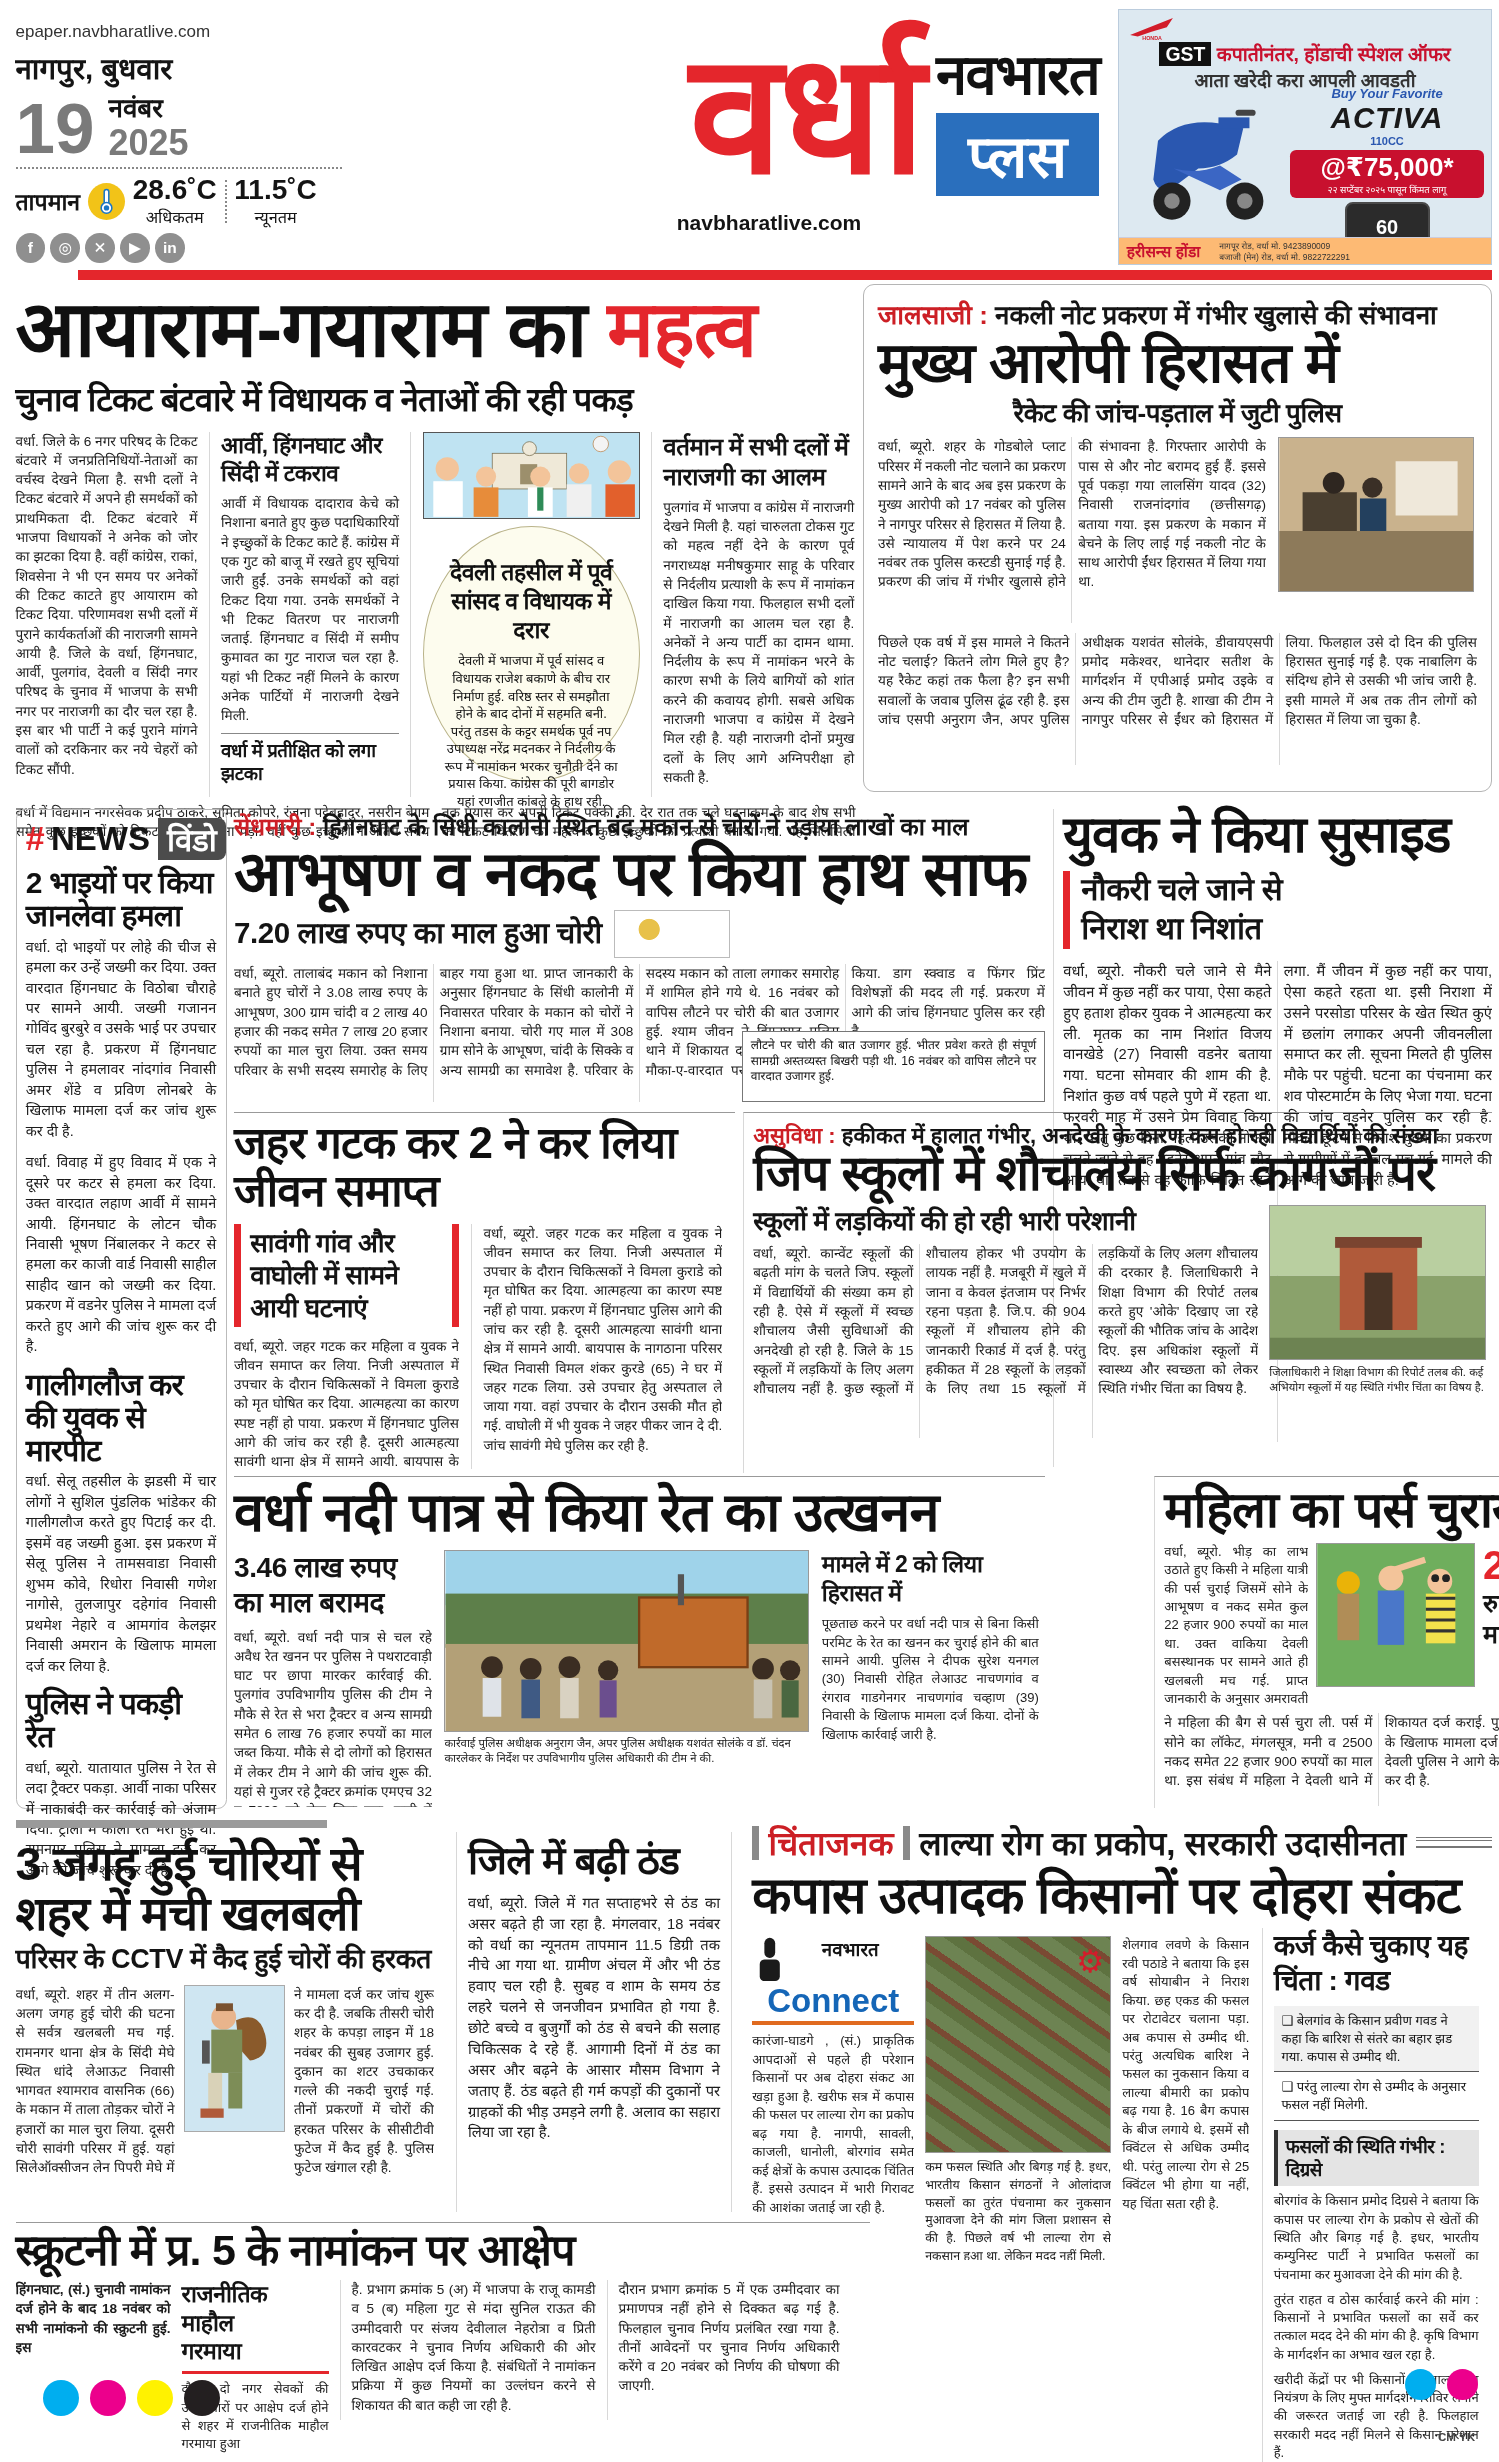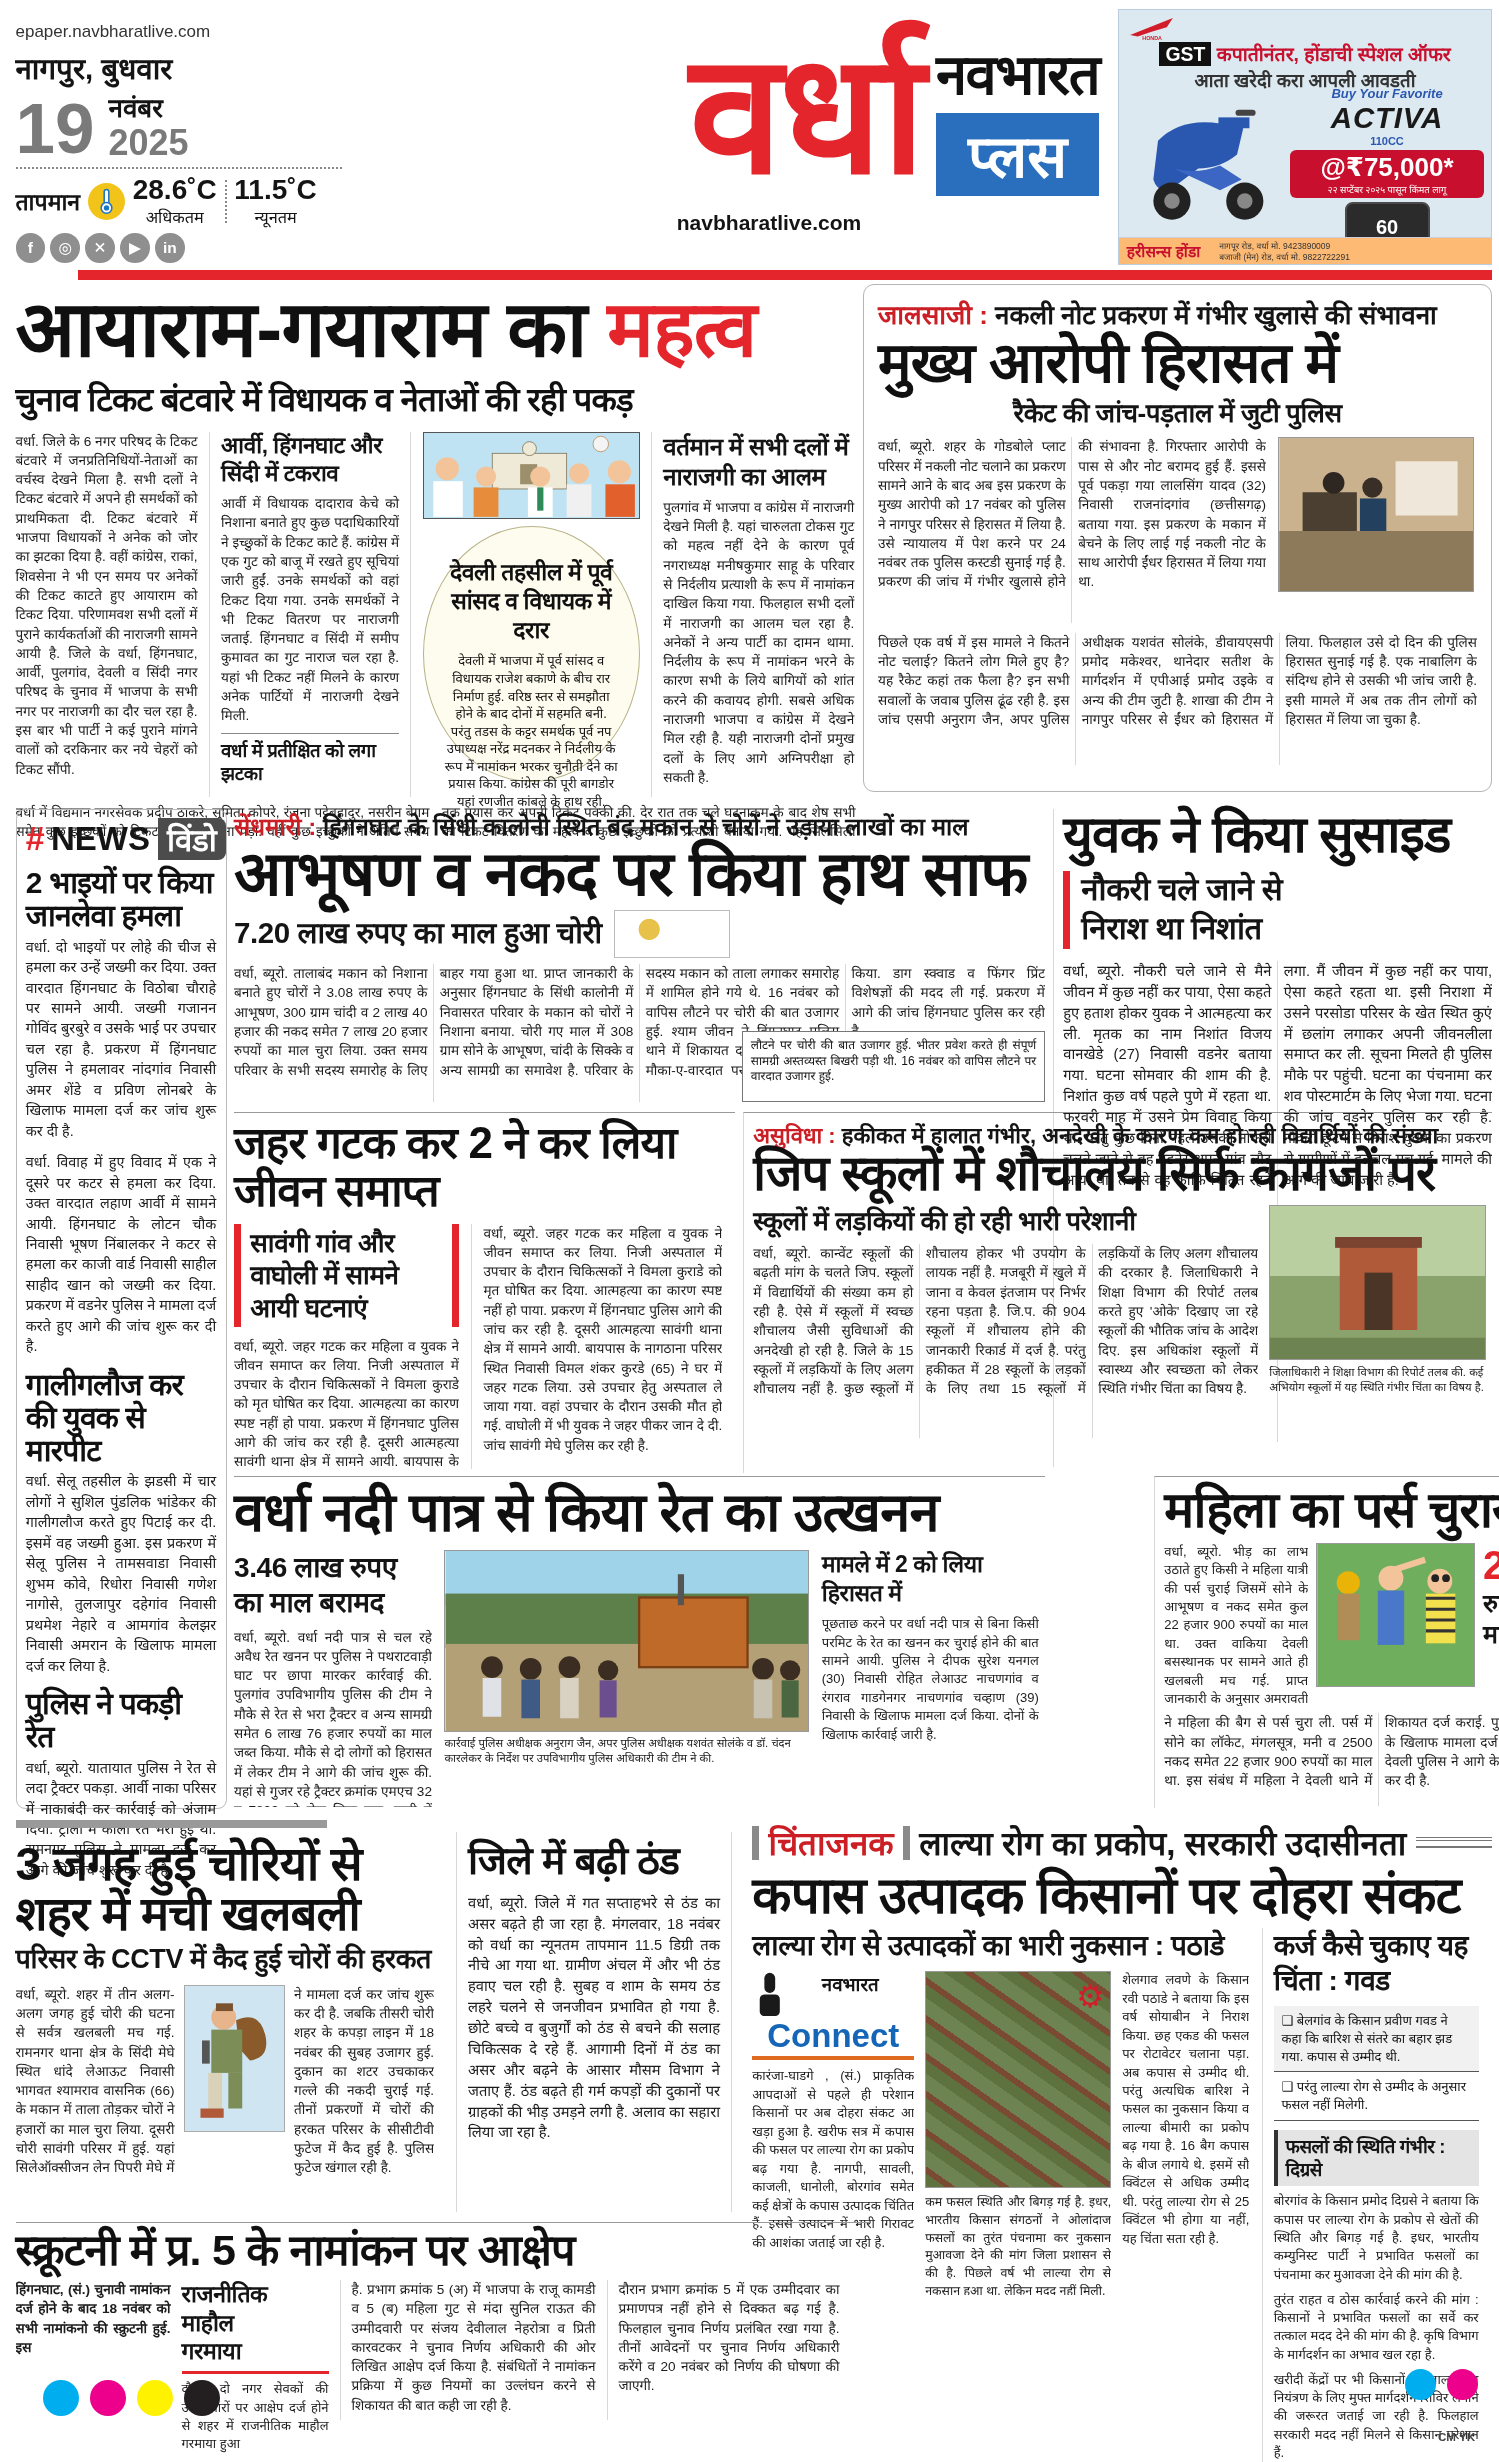--- a/index.html
+++ b/index.html
@@ -388,21 +388,20 @@
     <div style="display:flex;align-items:center;gap:9.3px;">
       <span class="gbar"></span>
       <span style="font-size:33px;font-weight:bold;color:var(--kicker);">चिंताजनक</span>
       <span class="gbar"></span>
       <span style="font-size:33px;font-weight:bold;">लाल्या रोग का प्रकोप, सरकारी उदासीनता</span>
       <span style="flex:1;border-top:4.7px double #777;height:11px;border-bottom:2.3px solid #777;"></span>
     </div>
     <div class="hl" style="font-size:51px;line-height:1;margin-top:4.7px;">कपास उत्पादक किसानों पर दोहरा संकट</div>
     <div style="display:flex;gap:12.4px;margin-top:7.8px;">
       <div style="width:497px;">
-        <div class="subq" style="font-size:28px;">लाल्या रोग से उत्पादकों का भारी नुकसान : पठाडे</div>
         <div style="display:flex;gap:11px;margin-top:7.8px;">
           <div style="width:163px;">
             <div style="text-align:center;border-bottom:4.7px solid #e06a1f;padding-bottom:4.7px;">
               <svg width="34" height="50" viewBox="0 0 44 64" style="float:left;">
                   <rect x="16" y="2" width="14" height="26" rx="7" fill="#1a1a1a"></rect>
                   <rect x="10" y="30" width="26" height="28" rx="6" fill="#1a1a1a"></rect>
                 </svg>
               <span style="font-size:18.6px;font-weight:bold;display:block;">नवभारत</span>
               <span style="font-size:33px;font-weight:bold;color:#1566b7;display:block;line-height:.9;">Connect</span>
             </div>

